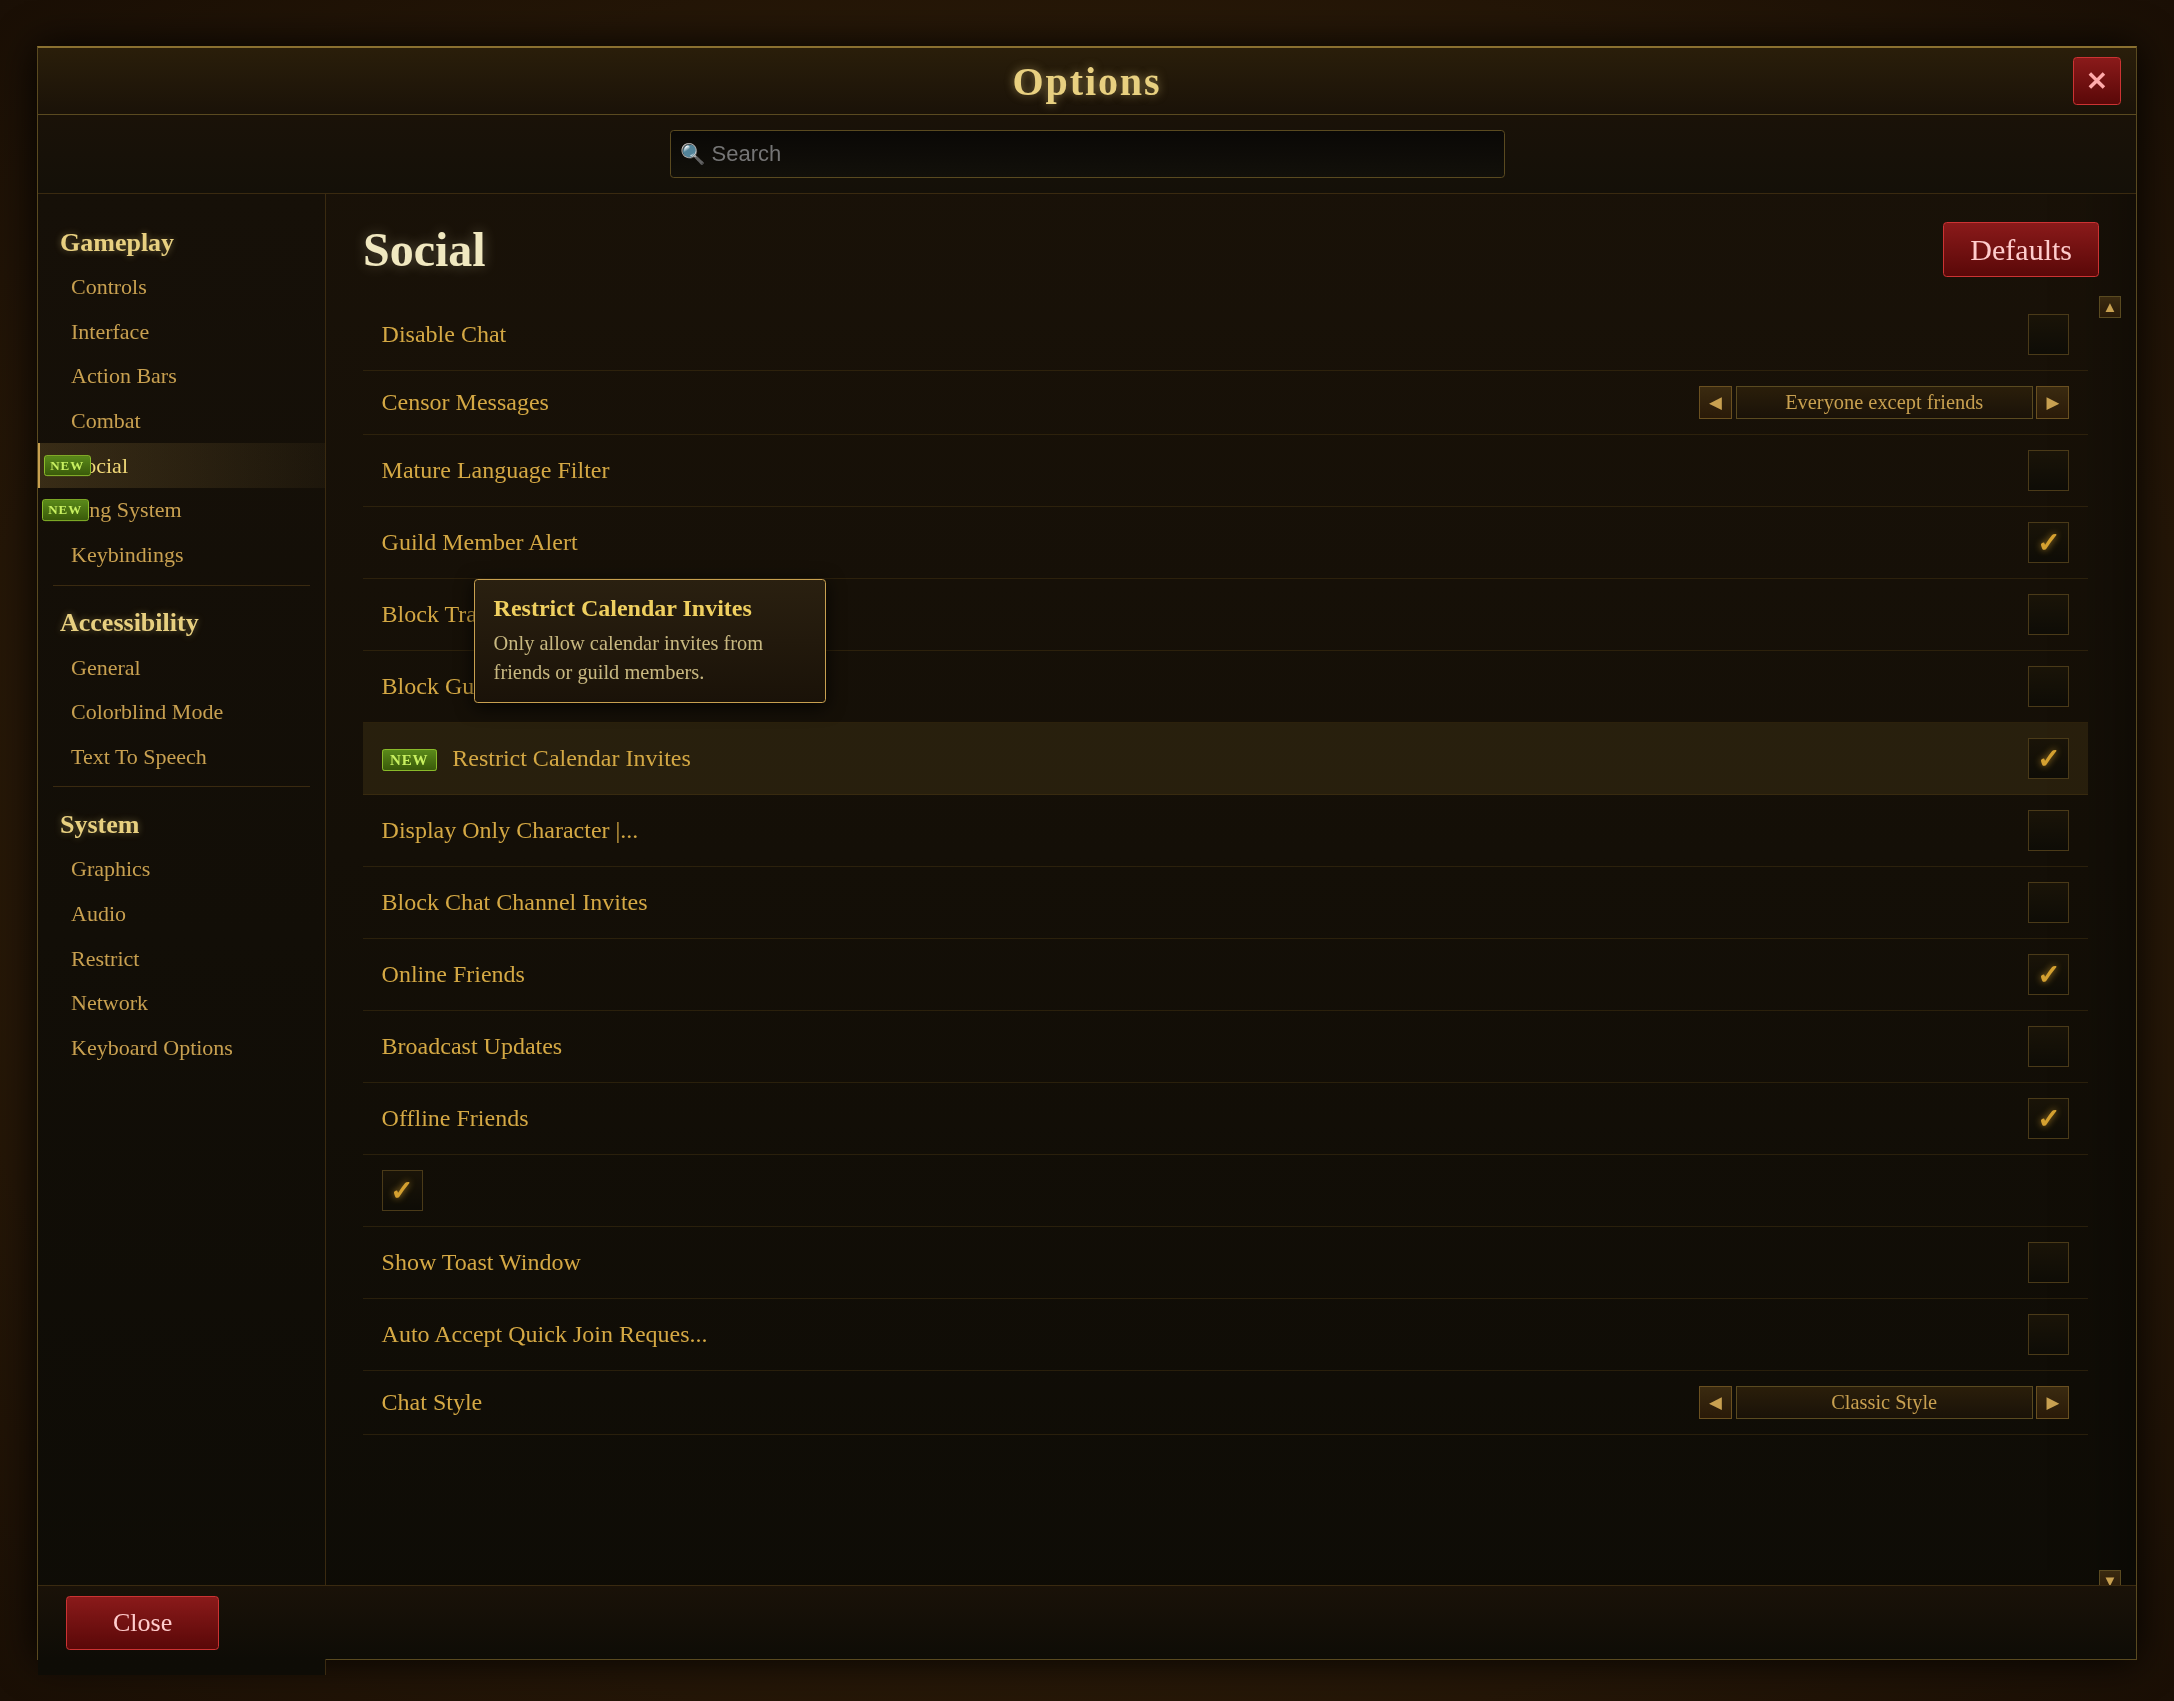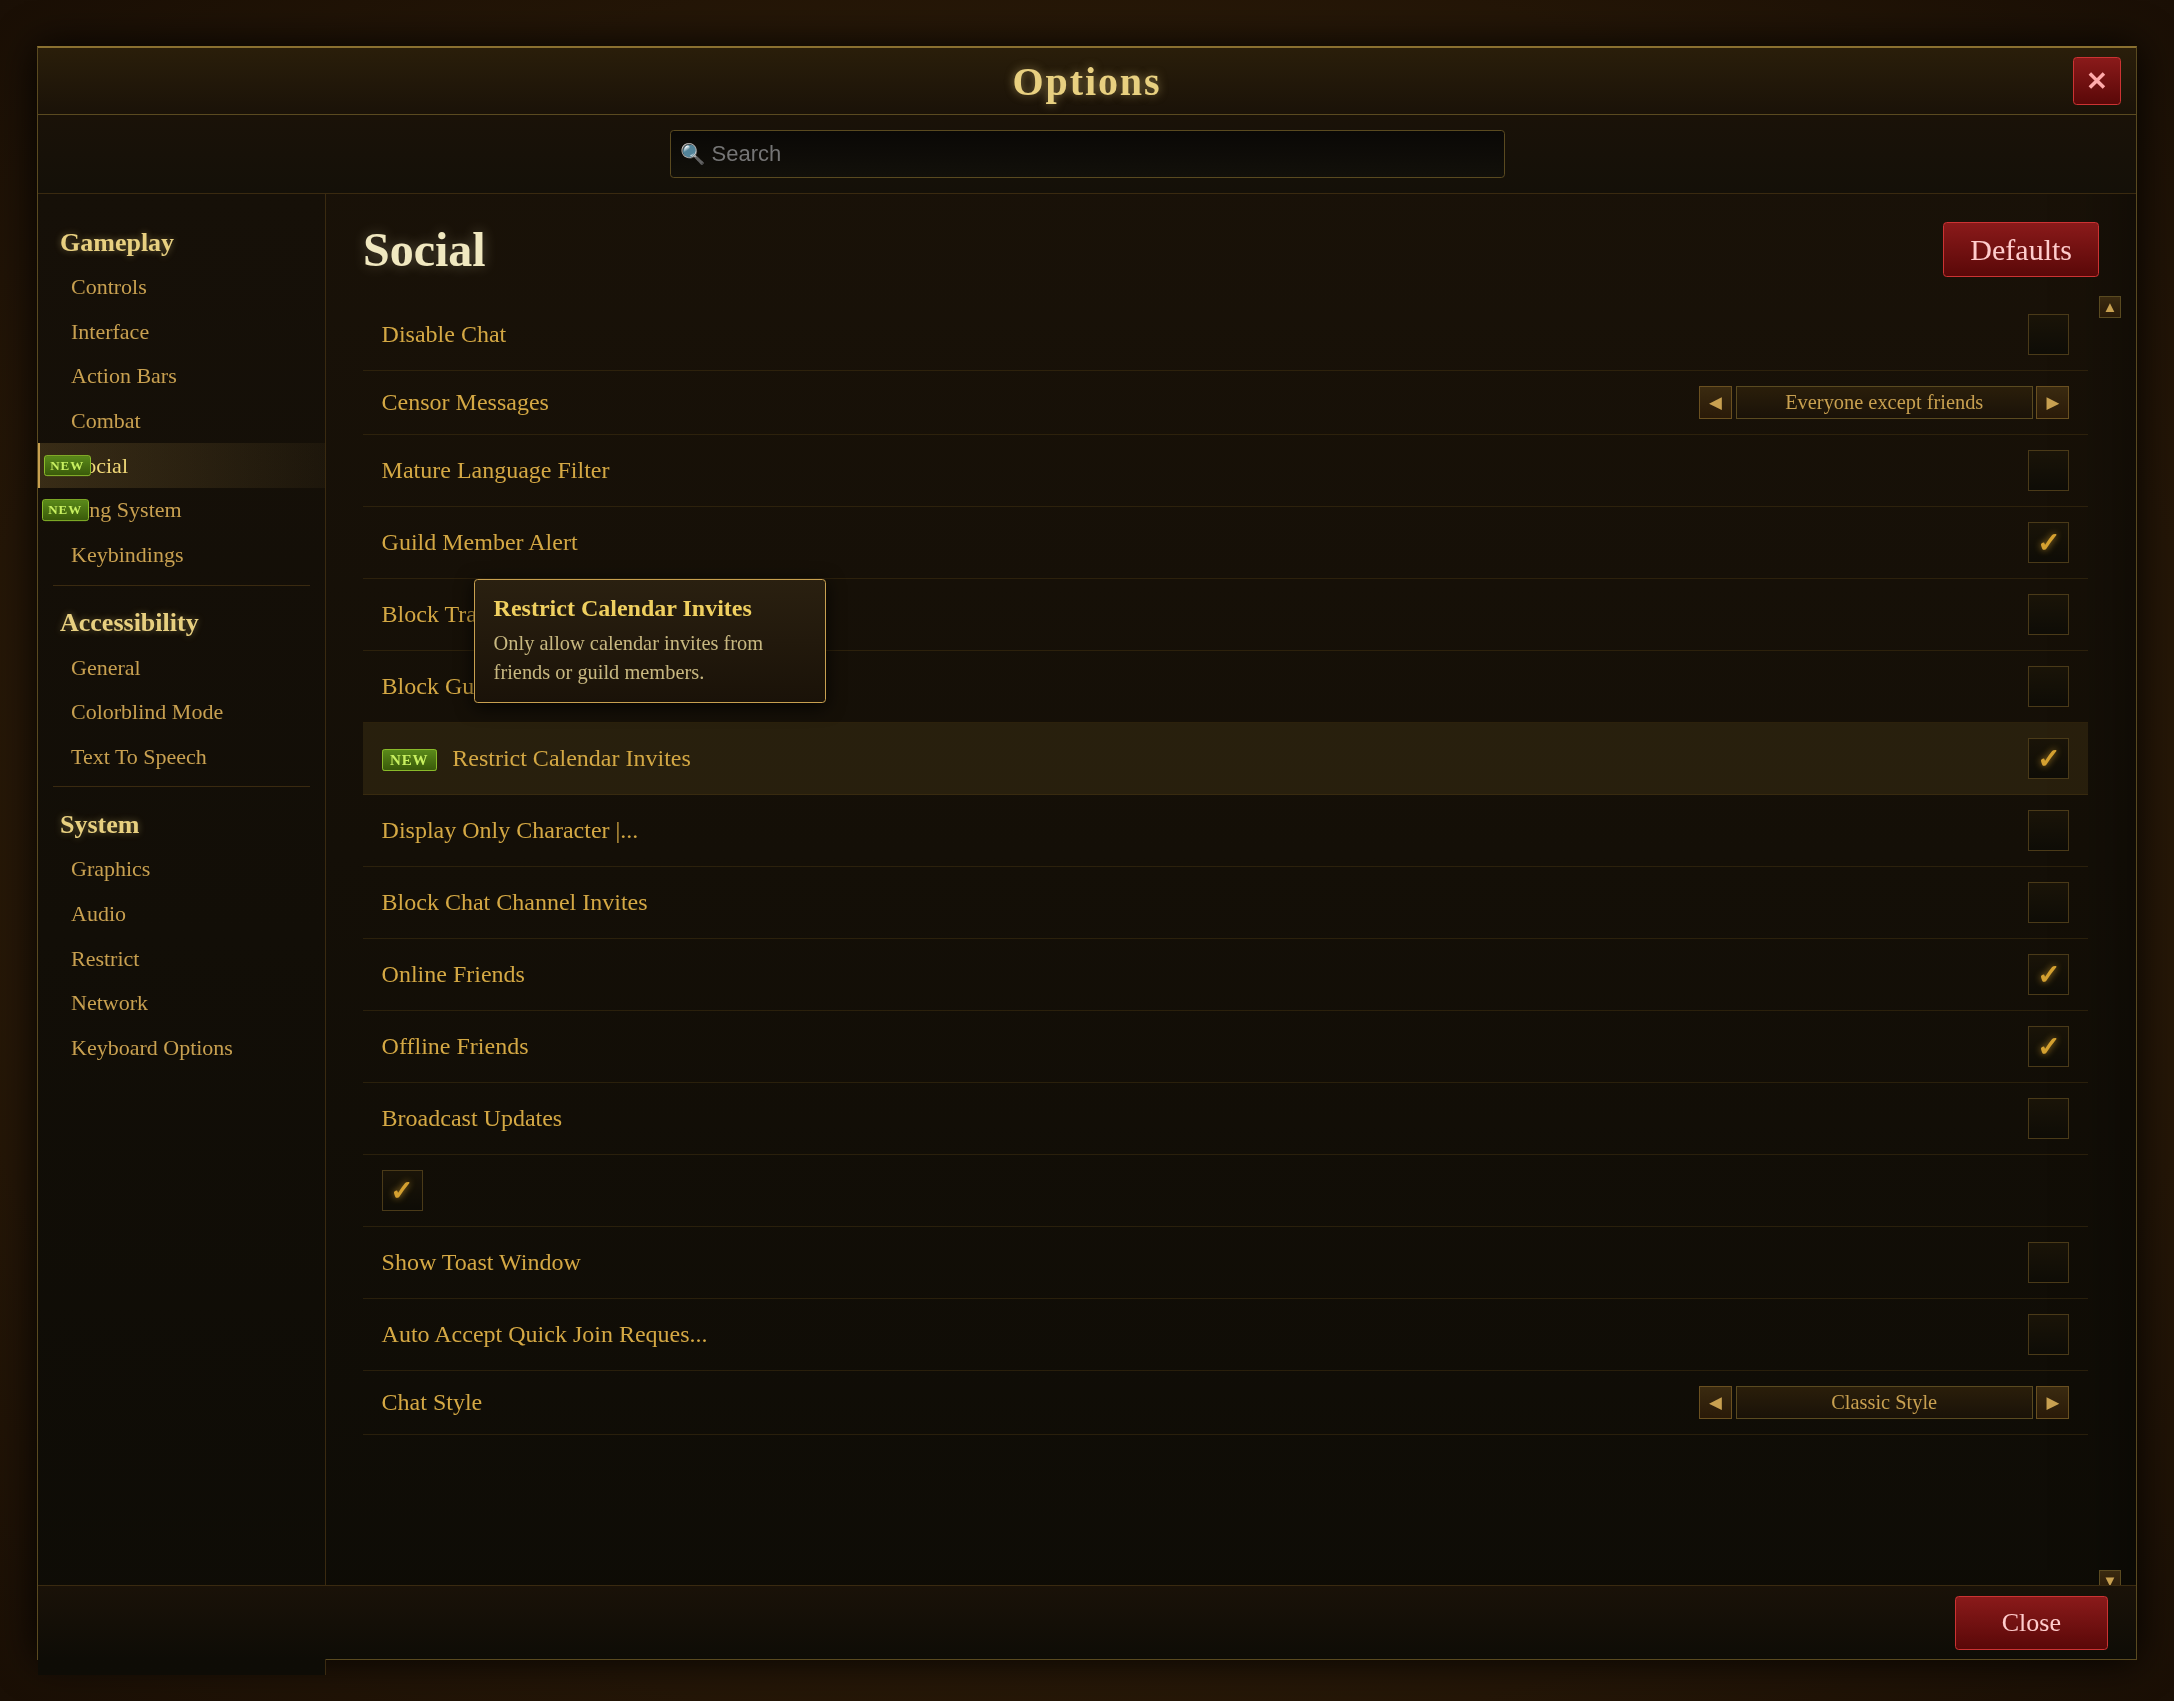--- a/index.html
+++ b/index.html
@@ -309,21 +309,20 @@
     .bottom-bar {
       position: absolute;
       bottom: 0;
       left: 0;
       right: 0;
       height: 74px;
       background: linear-gradient(180deg, #1a1208 0%, #0e0c06 100%);
       border-top: 1.9px solid #3a2a10;
       display: flex;
       align-items: center;
-      justify-content: flex-end;
       padding: 0 28px;
       margin-top: 23px;
     }
     .close-main-btn {
       background: linear-gradient(180deg, #8a1a1a 0%, #5a0808 100%);
       border: 1.9px solid #cc3333;
       border-radius: 3.7px;
       color: #ffcccc;
       font-size: 26px;
       padding: 11px 46px;
@@ -458,27 +457,27 @@
           <span class="setting-label">Block Chat Channel Invites</span>
           <div class="checkbox-wrap"></div>
         </div>
 
         <div class="setting-row">
           <span class="setting-label">Online Friends</span>
           <div class="checkbox-wrap checked"></div>
         </div>
 
         <div class="setting-row">
+          <span class="setting-label">Broadcast Updates</span>
+          <div class="checkbox-wrap"></div>
+        </div>
+
+        <div class="setting-row">
           <span class="setting-label">Offline Friends</span>
           <div class="checkbox-wrap checked"></div>
-        </div>
-
-        <div class="setting-row">
-          <span class="setting-label">Broadcast Updates</span>
-          <div class="checkbox-wrap"></div>
         </div>
 
         <div class="setting-row">
           <div class="checkbox-wrap checked"></div>
         </div>
 
         <div class="setting-row">
           <span class="setting-label">Show Toast Window</span>
           <div class="checkbox-wrap"></div>
         </div>

